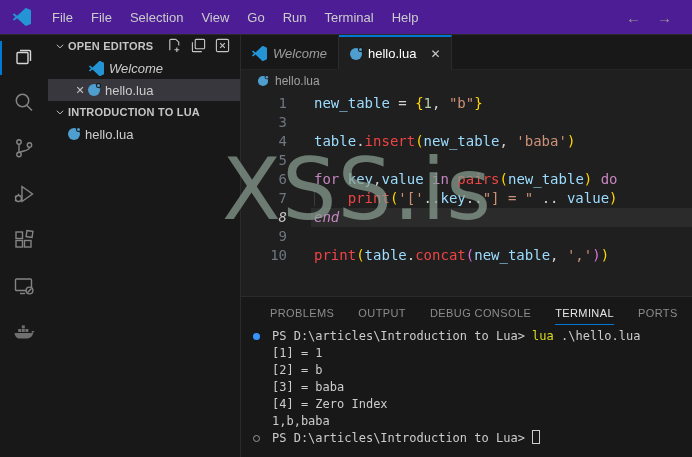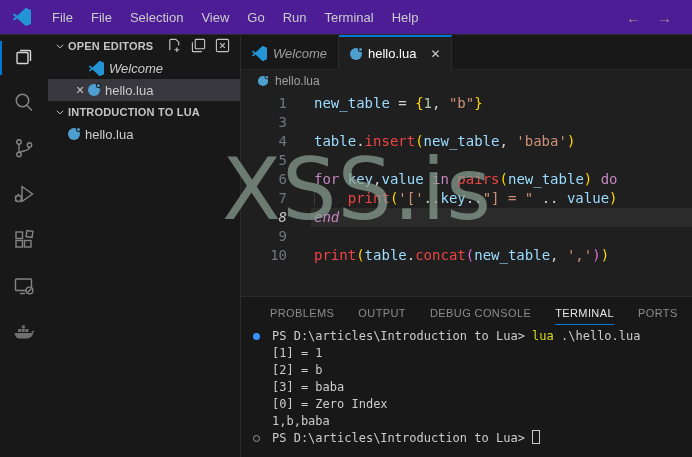--- a/index.html
+++ b/index.html
@@ -301,21 +301,21 @@
             <div class="panel-tab">OUTPUT</div>
             <div class="panel-tab">DEBUG CONSOLE</div>
             <div class="panel-tab active">TERMINAL</div>
             <div class="panel-tab">PORTS</div>
           </div>
         <div class="terminal" id="terminal">
             <div class="term-line"><span class="t-marker filled"></span><span class="tok-fg">PS D:\articles\Introduction to Lua&gt; </span><span class="tok-cmd">lua</span><span class="tok-fg"> .\hello.lua</span></div>
             <div class="term-line"><span class="tok-fg">[1] = 1</span></div>
             <div class="term-line"><span class="tok-fg">[2] = b</span></div>
             <div class="term-line"><span class="tok-fg">[3] = baba</span></div>
-            <div class="term-line"><span class="tok-fg">[0] = Zero Index</span></div>
+            <div class="term-line"><span class="tok-fg">[4] = Zero Index</span></div>
             <div class="term-line"><span class="tok-fg">1,b,baba</span></div>
             <div class="term-line"><span class="t-marker hollow"></span><span class="tok-fg">PS D:\articles\Introduction to Lua&gt; </span><span class="cursor"></span></div>
           </div>
       </div>
     </div>
   </div>
 
   <div class="watermark">XSS.is</div>
 </div>
 

